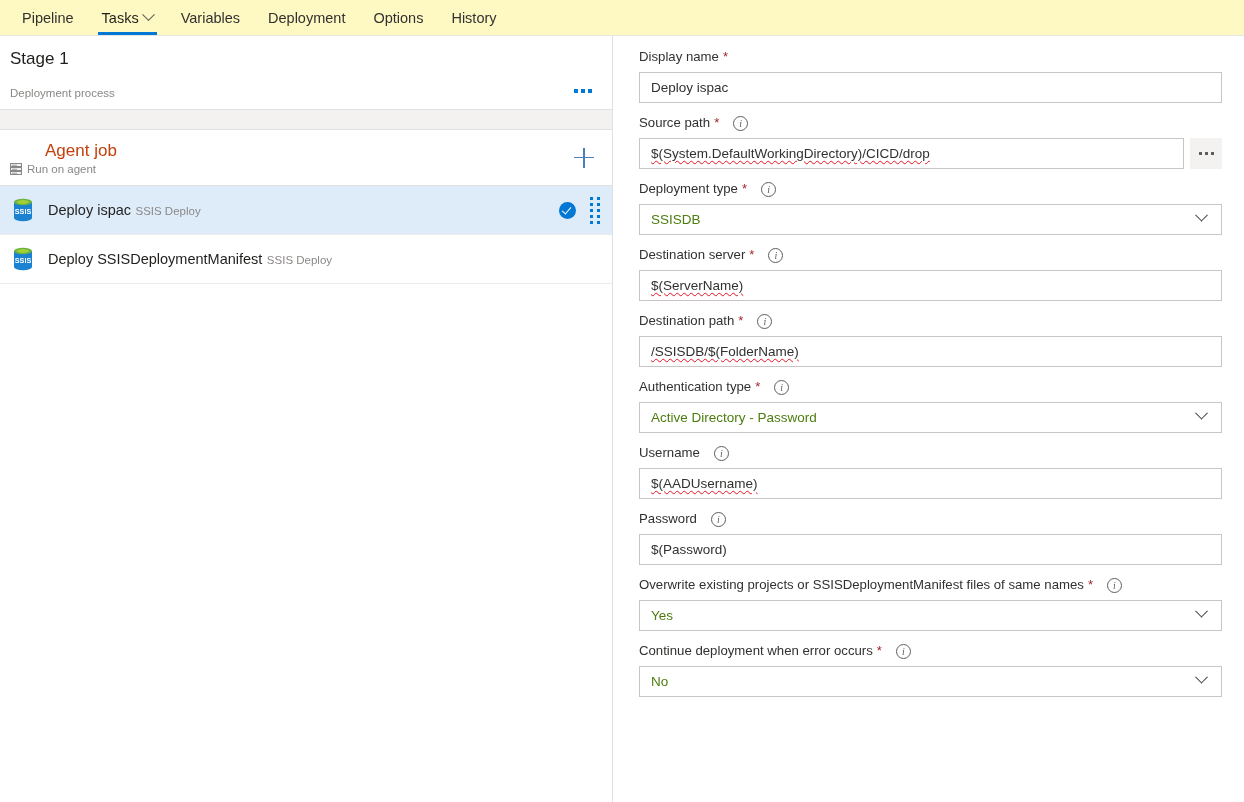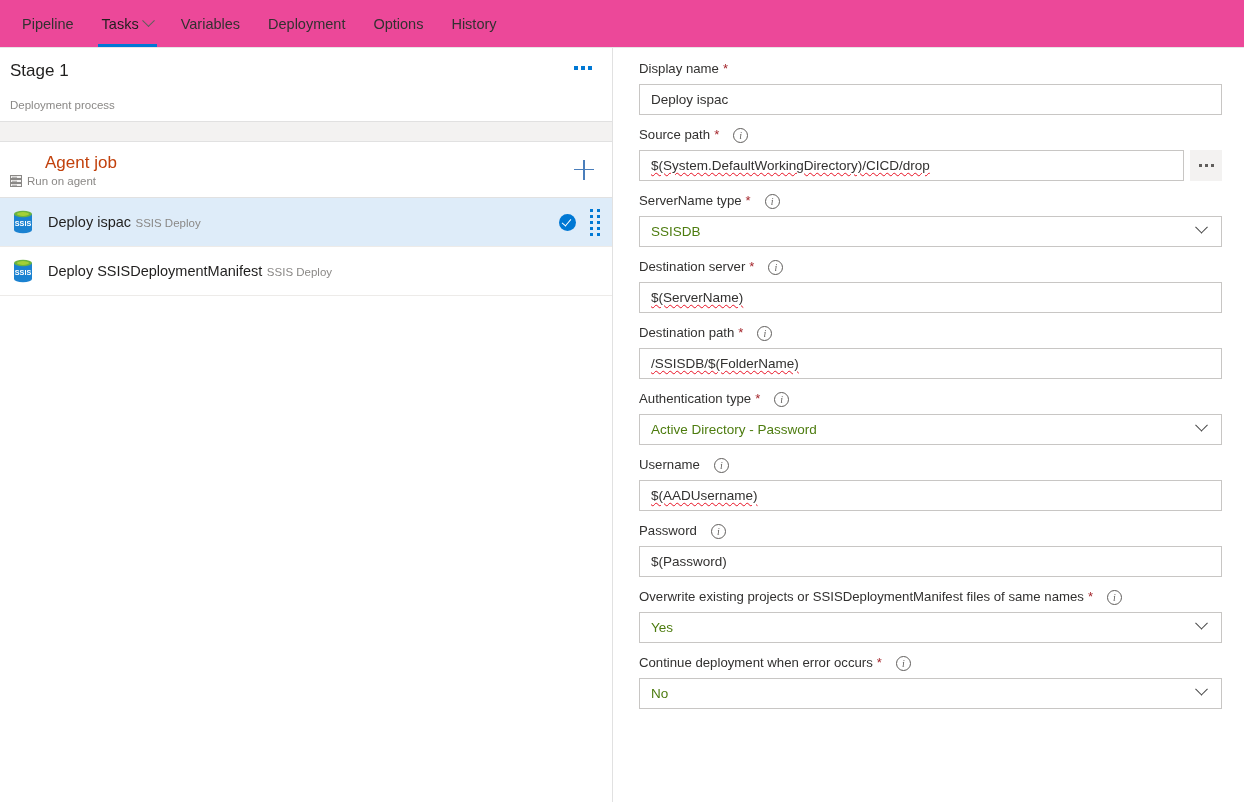--- a/index.html
+++ b/index.html
@@ -7,26 +7,26 @@
     margin: 0; padding: 0;
     width: 1244px; height: 802px;
     background: #ffffff;
     font-family: "Liberation Sans", sans-serif;
     color: #201f1e;
     overflow: hidden;
   }
 
   
   .tabbar {
-    height: 48px;
+    height: 36px;
     display: flex;
     align-items: stretch;
     border-bottom: 1px solid #e6e6e6;
     padding-left: 8px;
-    background: #ec4899;
+    background: #fef9c3;
   }
   .tab {
     display: flex;
     align-items: center;
     gap: 5px;
     padding: 0 14px;
     font-size: 14.5px;
     color: #323130;
     cursor: pointer;
     position: relative;
@@ -63,21 +63,21 @@
     background: #ffffff;
     padding: 12px 22px 0 26px;
     overflow: hidden;
   }
 
   
   .stage-row {
     padding: 12px 16px 10px 10px;
     border-bottom: 1px solid #e1e1e1;
     display: flex;
-    align-items: flex-start;
+    align-items: flex-end;
     justify-content: space-between;
     background: #ffffff;
   }
   .stage-title {
     font-size: 17px;
     font-weight: 400;
     color: #201f1e;
     line-height: 21px;
   }
   .stage-sub {
@@ -424,21 +424,21 @@
         <div class="browse-btn">
           <i></i>
           <i></i>
           <i></i>
         </div>
       </div>
     </div>
 
     <div class="field">
       <div class="flabel">
-        <span>ServerName type</span>
+        <span>Deployment type</span>
         <span class="req">*</span>
         <span class="info-icon">i</span>
       </div>
       <div class="selectbox">
         <span>SSISDB</span>
         <span class="chev-dn"></span>
       </div>
     </div>
 
     <div class="field">

